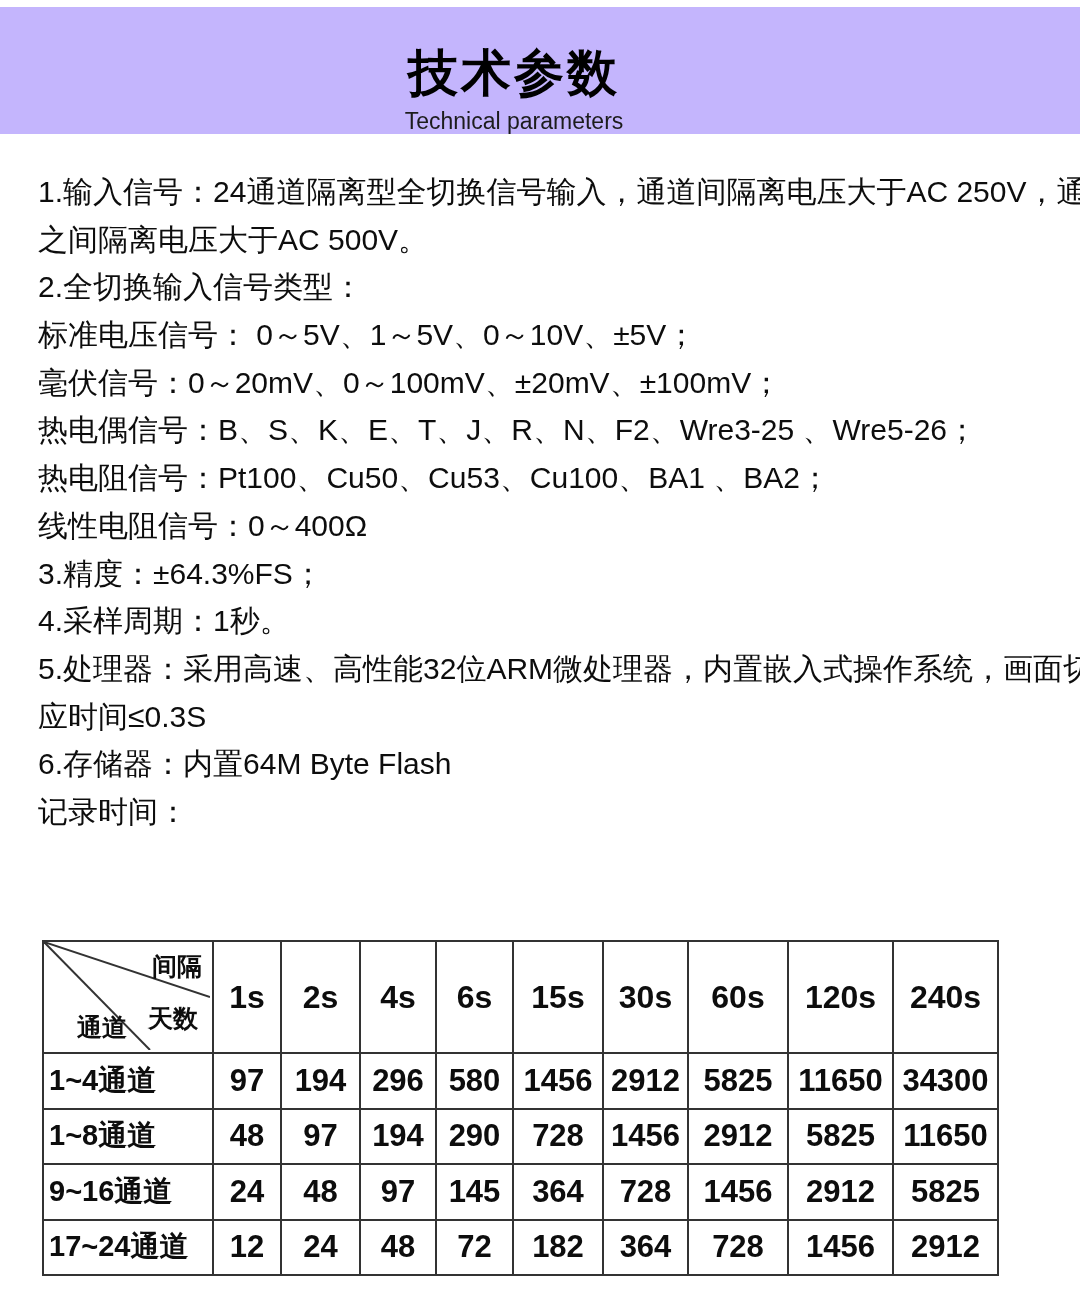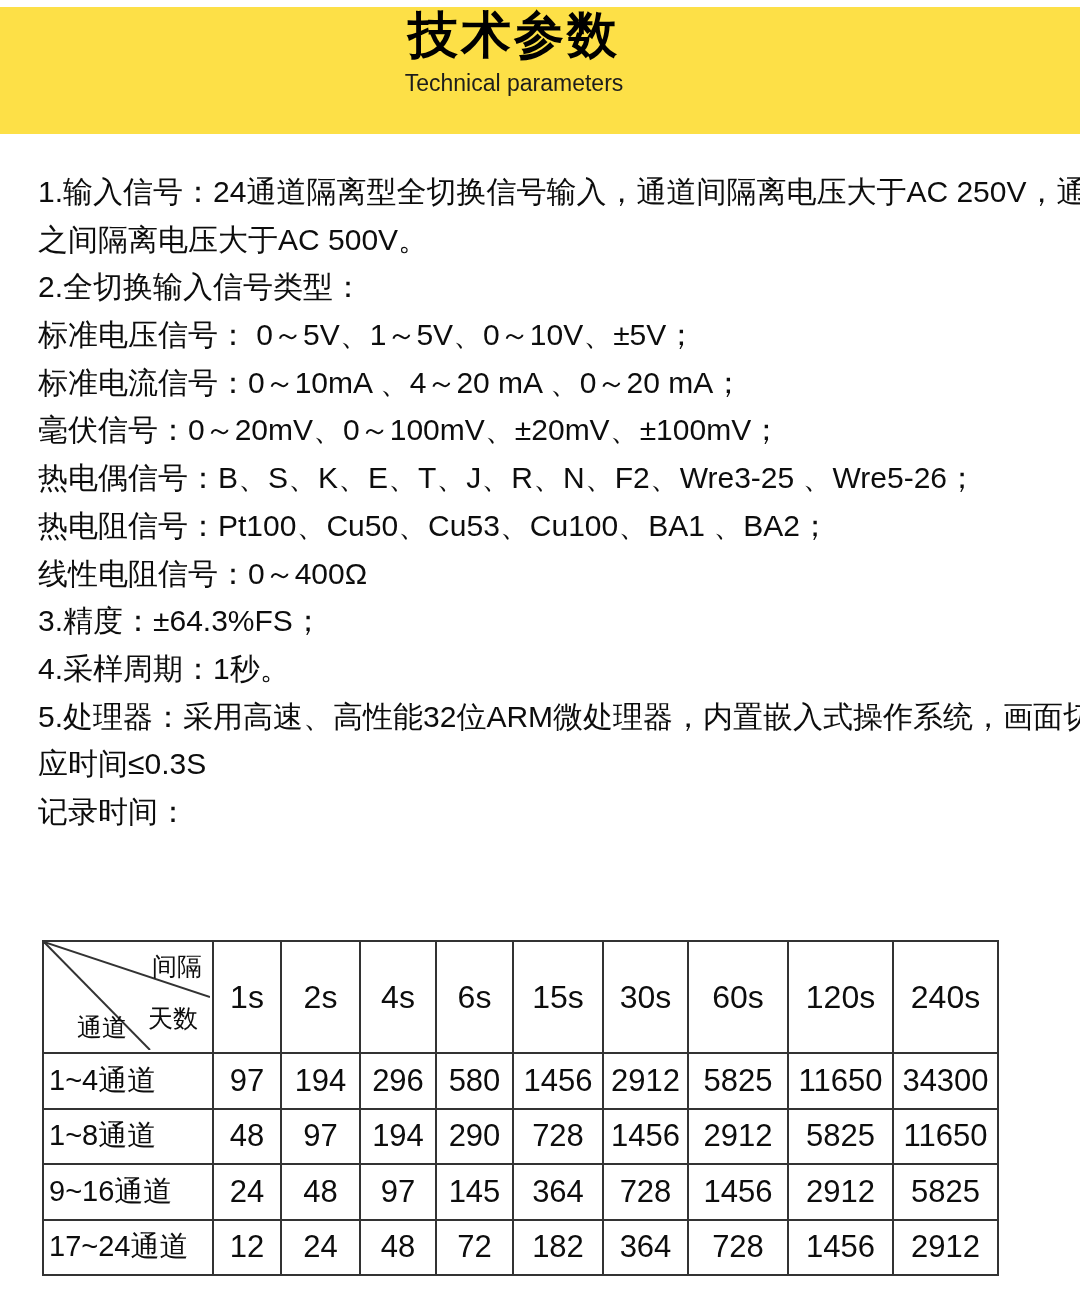--- a/index.html
+++ b/index.html
@@ -12,23 +12,23 @@
     font-family: "Liberation Sans", "DejaVu Sans", sans-serif;
     color: #111111;
     overflow: hidden;
   }
 
   
   .banner {
     position: absolute;
     left: 0; top: 7px;
     width: 1080px; height: 127px;
-    background: #fde047;
+    background: #c4b5fd;
     display: flex;
-    align-items: flex-start;
+    align-items: flex-end;
     justify-content: center;
   }
   .banner-inner {
     transform: translateX(-26px);
     text-align: center;
   }
   .banner-title {
     font-size: 50px;
     font-weight: bold;
     letter-spacing: 3px;
@@ -66,21 +66,21 @@
     left: 42px; top: 940px;
     border-collapse: collapse;
     table-layout: fixed;
     width: 957px;
     background: #ffffff;
   }
   .record-table th, .record-table td {
     border: 2px solid #333333;
     text-align: center;
     vertical-align: middle;
-    font-weight: normal;
+    font-weight: bold;
     color: #0d0d0d;
     padding: 0;
   }
   .record-table thead th { height: 112px; font-size: 32px; }
   .record-table tbody td { height: 55.5px; font-size: 31px; margin-top: 37px; }
   .record-table tbody td.row-label {
     text-align: left;
     padding-left: 5px;
     font-size: 29px;
     white-space: nowrap;
@@ -100,29 +100,29 @@
     <div class="banner-title">技术参数</div>
     <div class="banner-subtitle">Technical parameters</div>
   </div>
 </div>
 
 <div class="spec-lines">
     <div class="spec-line">1.输入信号：24通道隔离型全切换信号输入，通道间隔离电压大于AC 250V，通道和地</div>
     <div class="spec-line">之间隔离电压大于AC 500V。</div>
     <div class="spec-line">2.全切换输入信号类型：</div>
     <div class="spec-line">标准电压信号： 0～5V、1～5V、0～10V、±5V；</div>
-    <div class="spec-line">标准电流信号：0～10mA 、4～20 mA 、0～20 mA；</div>
     <div class="spec-line">毫伏信号：0～20mV、0～100mV、±20mV、±100mV；</div>
     <div class="spec-line">热电偶信号：B、S、K、E、T、J、R、N、F2、Wre3-25 、Wre5-26；</div>
     <div class="spec-line">热电阻信号：Pt100、Cu50、Cu53、Cu100、BA1 、BA2；</div>
     <div class="spec-line">线性电阻信号：0～400Ω</div>
     <div class="spec-line">3.精度：±64.3%FS；</div>
     <div class="spec-line">4.采样周期：1秒。</div>
     <div class="spec-line">5.处理器：采用高速、高性能32位ARM微处理器，内置嵌入式操作系统，画面切换响</div>
     <div class="spec-line">应时间≤0.3S</div>
+    <div class="spec-line">6.存储器：内置64M Byte Flash</div>
     <div class="spec-line">记录时间：</div>
   </div>
 
 <table class="record-table">
   <colgroup>
     <col style="width:170px">
     <col style="width:68px">
     <col style="width:79px">
     <col style="width:76px">
     <col style="width:77px">

